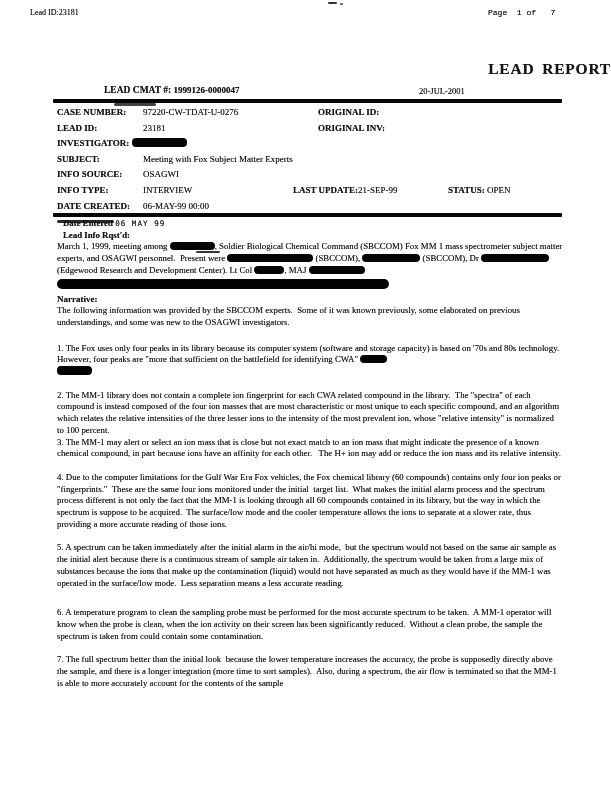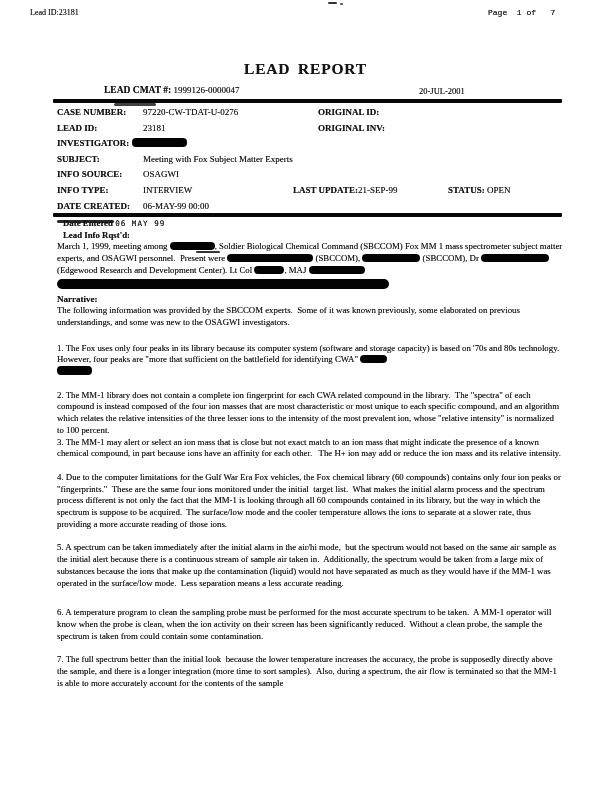--- a/index.html
+++ b/index.html
@@ -8,25 +8,25 @@
     font-family:"Liberation Serif","DejaVu Serif",serif;color:#141414;
     overflow:hidden;margin:0 auto;
     text-shadow:0 0 0.4px rgba(0,0,0,.55);
   }
   .abs{position:absolute;}
   .b{font-weight:bold;}
   .pre{white-space:pre;}
   
   .tophdr{font-size:8px;top:8px;}
   
-  #title{top:60px;left:0;width:611px;text-align:center;font-size:15.5px;font-weight:bold;
+  #title{top:60px;left:0;width:611px;text-align:right;font-size:15.5px;font-weight:bold;
          letter-spacing:.8px;word-spacing:3px;}
   
   #cmat{top:85px;left:104px;font-size:9.5px;}
-  #cmat .val{font-weight:normal;font-size:9px;}
+  #cmat .val{font-weight:bold;font-size:9px;}
   #cmatdate{top:86px;left:419px;font-size:8.5px;}
   .rule{background:#060606;border-radius:1px;}
   
   #fields{top:107px;left:57px;width:505px;font-size:9px;}
   .frow{position:relative;height:15.6px;}
   .flabel{font-weight:bold;display:inline-block;width:86px;}
   .flabel.nofix{width:auto;}
   .fvalue{}
   .rcol{position:absolute;top:0;}
   

